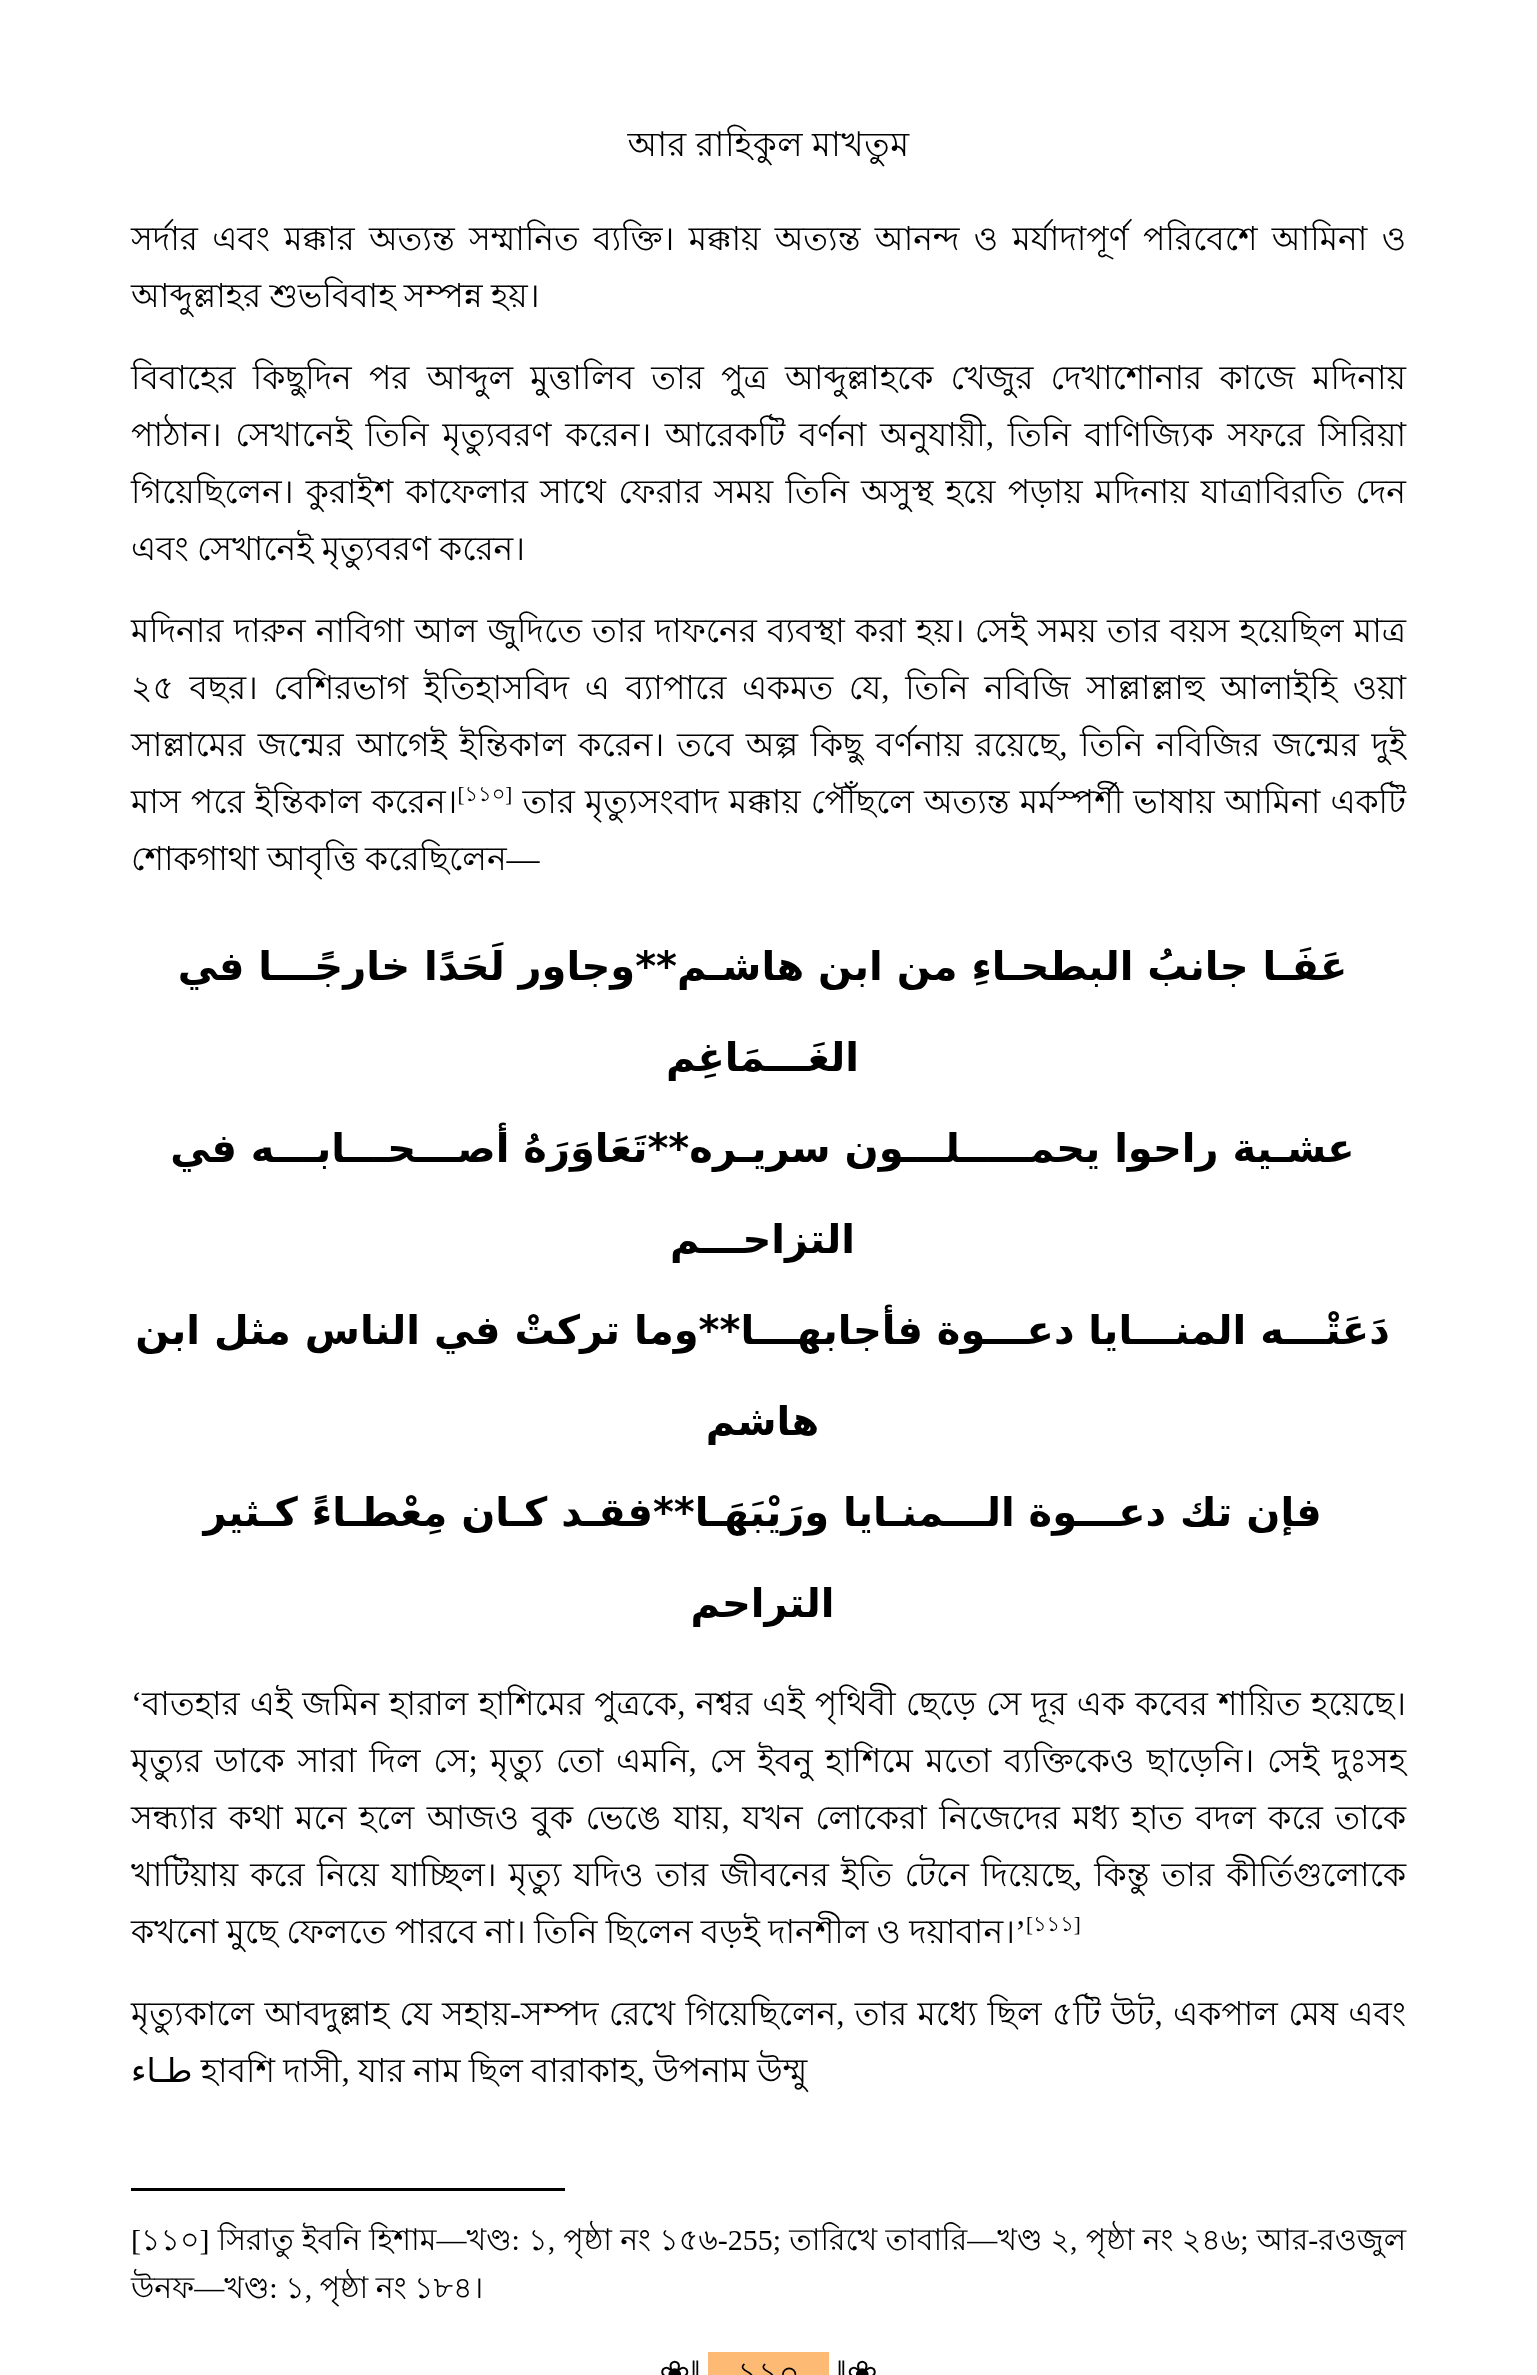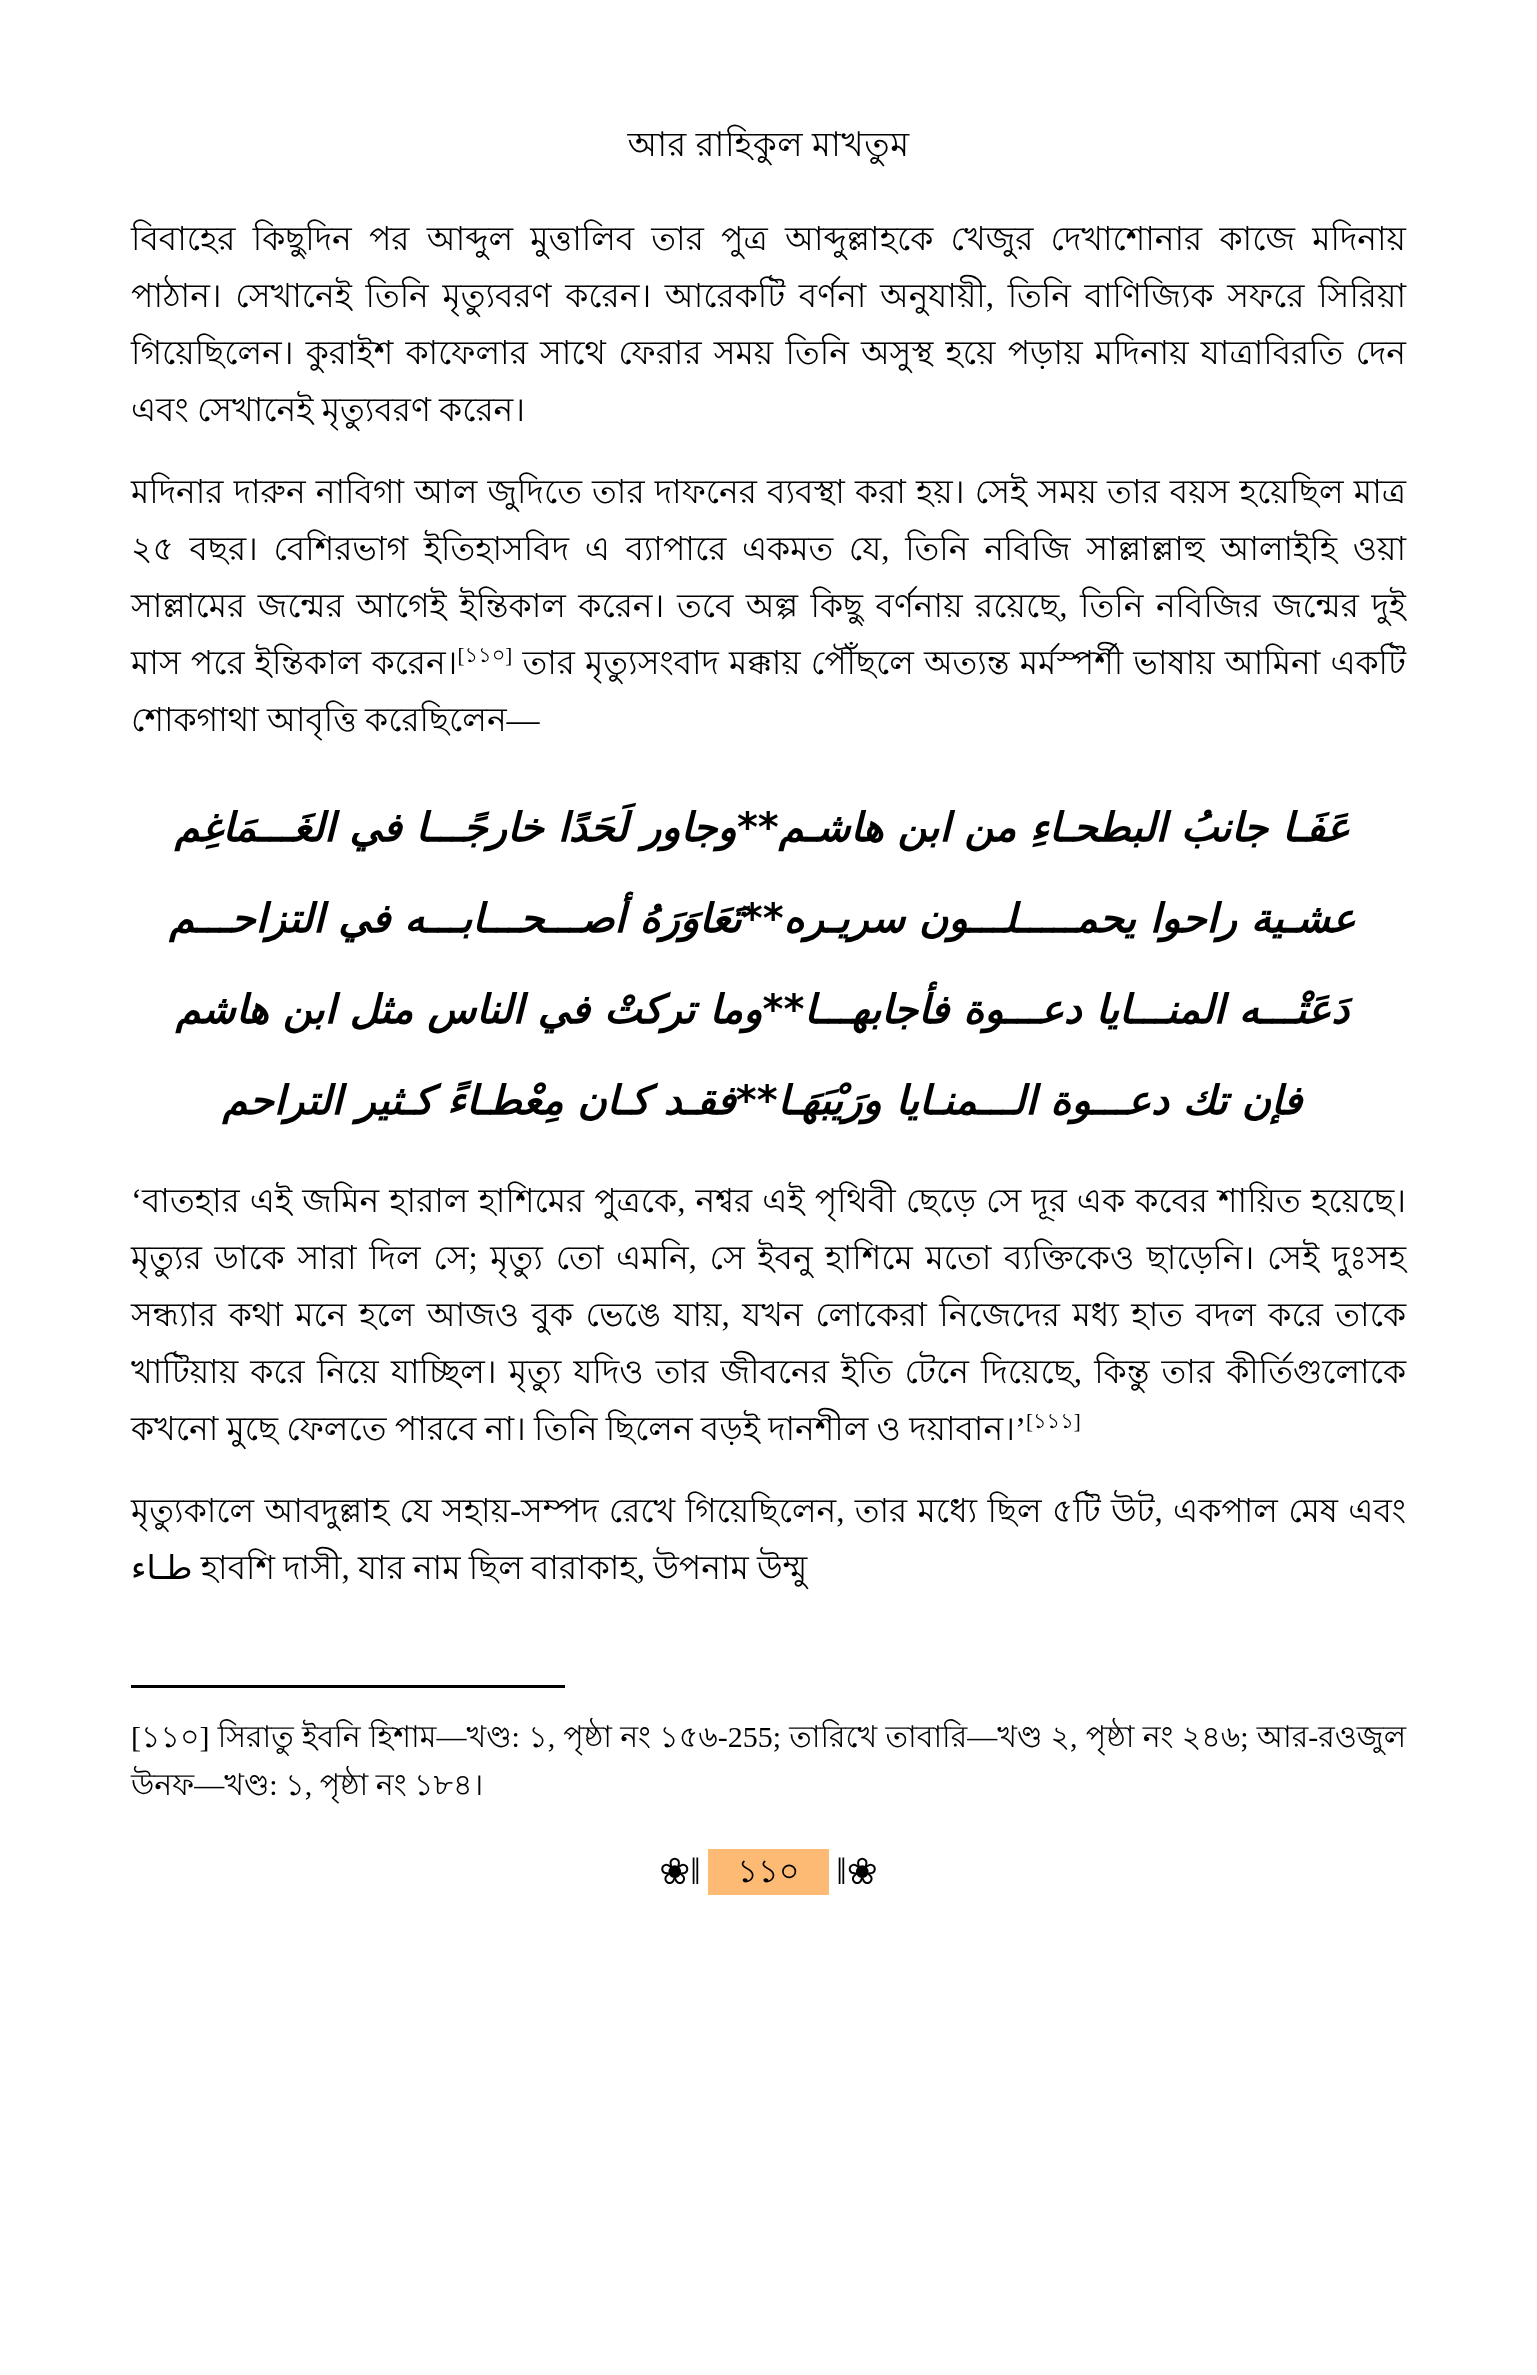--- a/index.html
+++ b/index.html
@@ -36,21 +36,20 @@
   }
   .para:last-child { margin-bottom: 0; }
   .fnref {
     font-size: 21px;
     vertical-align: super;
     line-height: 0;
   }
   .arabic-block {
     direction: rtl;
     margin: 33px 12px 27px 0;
-    font-style: italic;
   }
   .arabic-line {
     font-family: "DejaVu Sans", sans-serif;
     font-size: 40px;
     line-height: 91px;
     text-align: center;
     font-weight: 600;
   }
   .footnote-section {
     margin-top: 88px;
@@ -85,20 +84,21 @@
     line-height: 38px;
   }
 </style>
 </head>
 <body>
 
 <div class="page">
 
   <div class="running-header">আর রাহিকুল মাখতুম</div>
 
+  <p class="para">সর্দার এবং মক্কার অত্যন্ত সম্মানিত ব্যক্তি। মক্কায় অত্যন্ত আনন্দ ও মর্যাদাপূর্ণ পরিবেশে আমিনা ও আব্দুল্লাহর শুভবিবাহ সম্পন্ন হয়।</p>
 
   <p class="para">বিবাহের কিছুদিন পর আব্দুল মুত্তালিব তার পুত্র আব্দুল্লাহকে খেজুর দেখাশোনার কাজে মদিনায় পাঠান। সেখানেই তিনি মৃত্যুবরণ করেন। আরেকটি বর্ণনা অনুযায়ী, তিনি বাণিজ্যিক সফরে সিরিয়া গিয়েছিলেন। কুরাইশ কাফেলার সাথে ফেরার সময় তিনি অসুস্থ হয়ে পড়ায় মদিনায় যাত্রাবিরতি দেন এবং সেখানেই মৃত্যুবরণ করেন।</p>
 
   <p class="para">
     <span>মদিনার দারুন নাবিগা আল জুদিতে তার দাফনের ব্যবস্থা করা হয়। সেই সময় তার বয়স হয়েছিল মাত্র ২৫ বছর। বেশিরভাগ ইতিহাসবিদ এ ব্যাপারে একমত যে, তিনি নবিজি সাল্লাল্লাহু আলাইহি ওয়া সাল্লামের জন্মের আগেই ইন্তিকাল করেন। তবে অল্প কিছু বর্ণনায় রয়েছে, তিনি নবিজির জন্মের দুই মাস পরে ইন্তিকাল করেন।</span><span class="fnref">[১১০]</span><span> তার মৃত্যুসংবাদ মক্কায় পৌঁছলে অত্যন্ত মর্মস্পর্শী ভাষায় আমিনা একটি শোকগাথা আবৃত্তি করেছিলেন—</span>
   </p>
 
   <div class="arabic-block">
     <div class="arabic-line">عَفَـا جانبُ البطحـاءِ من ابن هاشـم**وجاور لَحَدًا خارجًـــا في الغَـــمَاغِم</div>
     <div class="arabic-line">عشـية راحوا يحمـــــلـــون سريـره**تَعَاوَرَهُ أصـــحـــابـــه في التزاحـــم</div>

